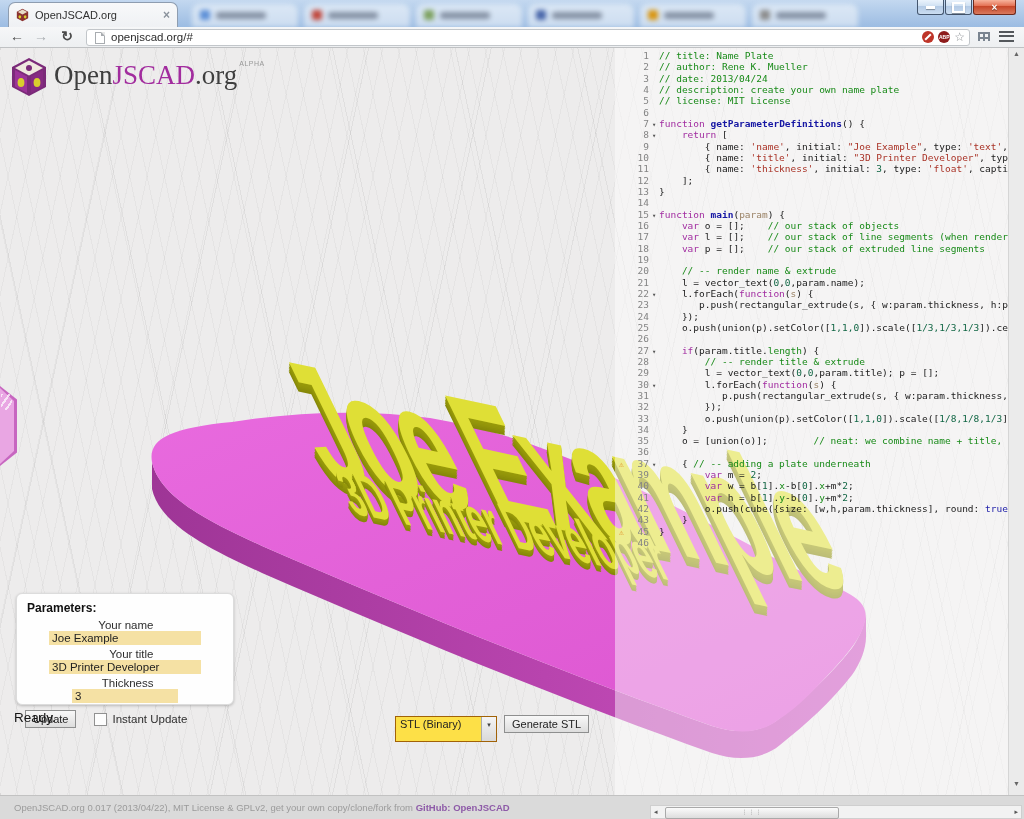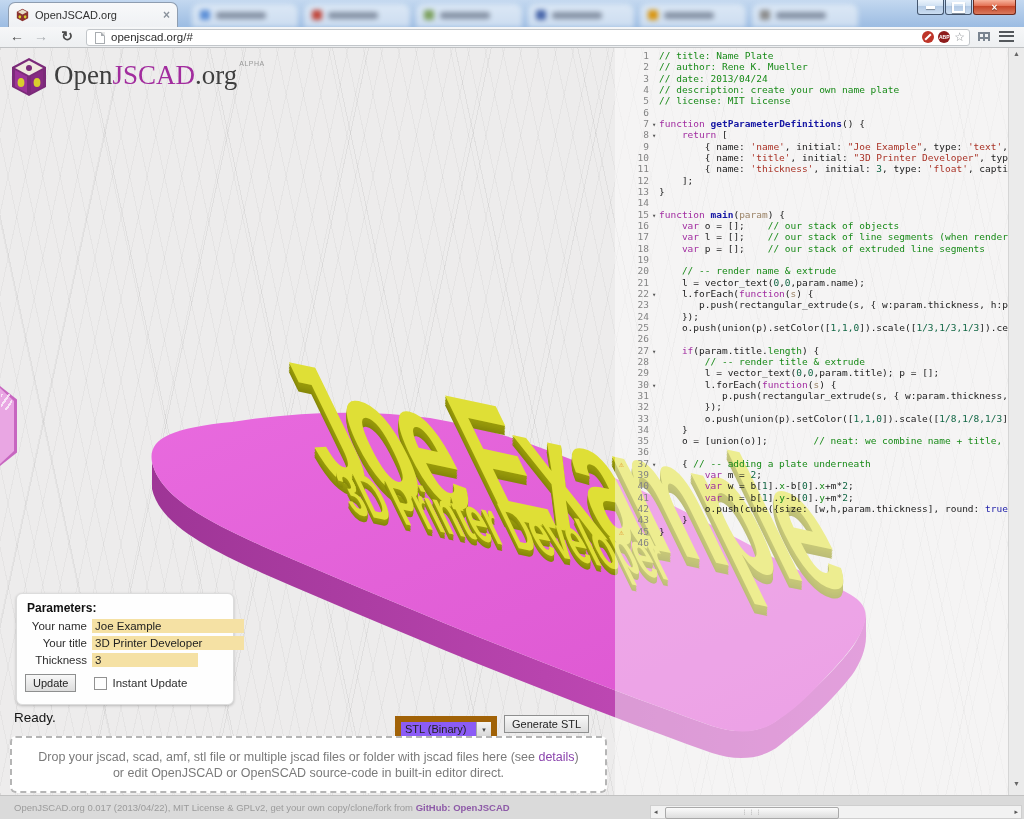--- a/index.html
+++ b/index.html
@@ -99,32 +99,32 @@
   
   .logo{position:absolute;left:10px;top:56px;z-index:6;display:flex;align-items:flex-start;}
   .logotext{font-family:"Liberation Serif",serif;font-size:27px;margin-left:6px;margin-top:4px;}
   .lo-open,.lo-org{color:#3F3F3F;} .lo-jscad{color:#A22C9E;}
   .lo-alpha{font-family:"Liberation Sans",sans-serif;font-size:7px;color:#999;vertical-align:18px;letter-spacing:.5px;margin-left:2px;}
 
   
   .params{position:absolute;left:16px;top:593px;width:218px;height:112px;background:#FEFEFE;z-index:6;
           border:1px solid #DCDCDC;border-radius:6px;box-shadow:0 1px 3px rgba(0,0,0,.22);box-sizing:border-box;padding:7px 8px;}
   .params h3{margin:0 0 4px 2px;font-size:12px;color:#111;}
-  .prow{display:flex;align-items:center;margin:3px 0;}
+  .prow{display:flex;align-items:center;margin:3px 0;flex-direction:column;}
   .plabel{width:62px;text-align:right;margin-right:5px;font-size:11.5px;color:#2E2E2E;flex:none;}
   .pinput{height:14px;background:#F5E1A4;border:0;font-size:11.5px;color:#222;padding:0 3px;font-family:"Liberation Sans",sans-serif;}
   .pbtnrow{display:flex;align-items:center;margin-top:7px;}
   .btn{height:18px;font-size:11px;color:#222;background:linear-gradient(#F8F8F8,#DDDDDD);
        border:1px solid #8E8F8F;border-radius:0;padding:0 7px;font-family:"Liberation Sans",sans-serif;}
   .chk{width:11px;height:11px;border:1px solid #919191;background:#FDFDFD;margin-left:18px;flex:none;}
   .chklabel{font-size:11.5px;color:#2E2E2E;margin-left:5px;}
 
   
   .status{position:absolute;left:14px;top:710px;font-size:13.5px;color:#141414;z-index:6;}
-  .select{position:absolute;left:395px;top:716px;width:102px;height:26px;background:#8b5cf6;border:6px solid #a16207;
+  .select{position:absolute;left:395px;top:716px;width:102px;height:26px;background:#fde047;border:1px solid #a16207;
           z-index:6;font-size:11px;color:#222;box-sizing:border-box;}
   .selval{position:absolute;left:4px;top:1px;}
   .selbtn{position:absolute;right:0;top:0;width:15px;height:100%;background:linear-gradient(#F4F4F4,#D9D9D9);
           border-left:1px solid #A9A9A9;text-align:center;font-size:7px;color:#444;line-height:15px;box-sizing:border-box;}
   .genbtn{position:absolute;left:504px;top:715px;z-index:6;}
   .dropzone{position:absolute;left:10px;top:736px;width:597px;height:57px;background:#fff;z-index:6;
             border:2px dashed #B5B5B5;border-radius:6px;box-sizing:border-box;
             text-align:center;font-size:12.5px;color:#7A7A7A;padding-top:11px;line-height:16px;}
   .dropzone a{color:#8B44AD;text-decoration:none;}
   .footer{position:absolute;left:0;top:795px;width:1024px;height:24px;background:#DADADA;border-top:1px solid #C2C2C2;
@@ -485,24 +485,20 @@
     </div>
   </div>
 
   <div class="status">Ready.</div>
   <div class="select">
     <span class="selval">STL (Binary)</span>
     <span class="selbtn">▾</span>
   </div>
   <button class="btn genbtn">Generate STL</button>
 
-  <div class="dropzone">
-    <div><span>Drop your jscad, scad, amf, stl file or multiple jscad files or folder with jscad files here (see </span><a href="#">details</a><span>)</span></div>
-    <div>or edit OpenJSCAD or OpenSCAD source-code in built-in editor direct.</div>
-  </div>
 
   <div class="footer">
     <span>OpenJSCAD.org 0.017 (2013/04/22), MIT License &amp; GPLv2, get your own copy/clone/fork from </span><a href="#">GitHub: OpenJSCAD</a>
   </div>
 
   <div class="titlebar">
     <div id="bgtabs">
         <div class="bgtab" style="left: 192px;">
           <div class="dot" style="background: rgb(91, 142, 214);"></div>
           <div class="blob"></div>

